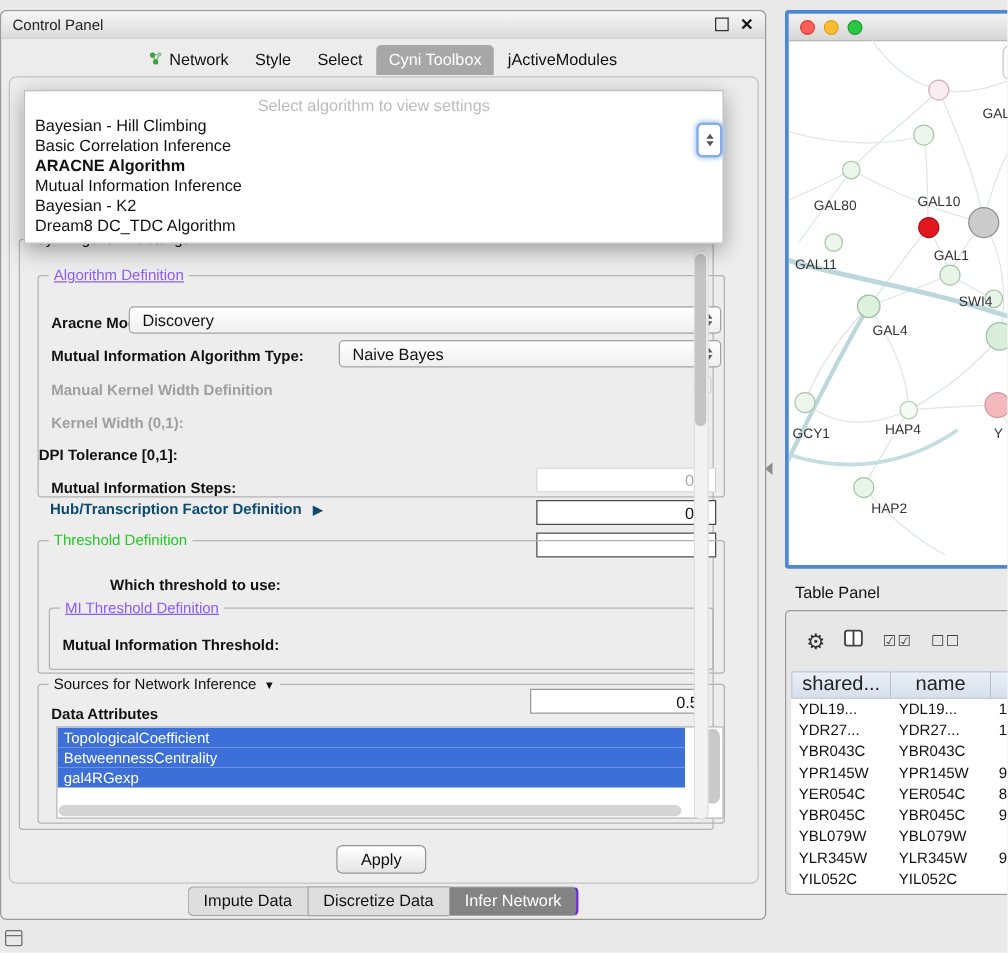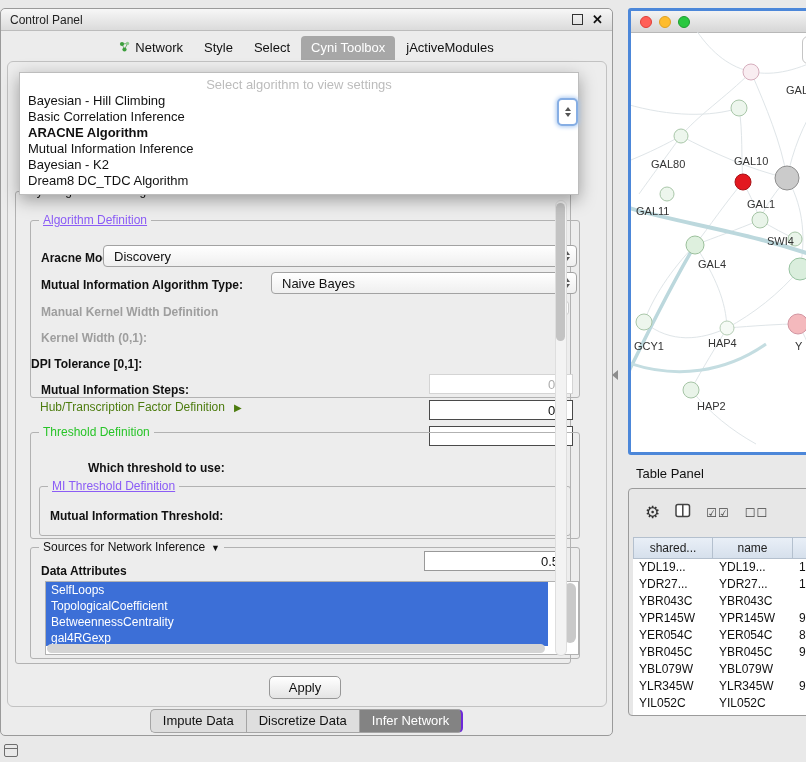--- a/index.html
+++ b/index.html
@@ -36,21 +36,21 @@
   .combo .arrows{position:absolute;right:6px;top:50%;transform:translateY(-50%);}
   .arrows{display:flex;flex-direction:column;gap:2px;}
   .a-up{width:0;height:0;border-left:3.5px solid transparent;border-right:3.5px solid transparent;border-bottom:4.5px solid #555;}
   .a-dn{width:0;height:0;border-left:3.5px solid transparent;border-right:3.5px solid transparent;border-top:4.5px solid #555;}
 
   .field{position:absolute;height:20px;box-sizing:border-box;background:#fff;border:1px solid #999;font-size:13px;color:#111;display:flex;align-items:center;justify-content:flex-end;padding:0 6px;margin-top:48px;}
   .field.strong{border:1.5px solid #4a4a4a;}
   .field.dis{border-color:#d4d4d4;color:#adadad;}
   .checkbox{position:absolute;width:14px;height:14px;box-sizing:border-box;background:#fcfcfc;border:1px solid #cccccc;border-radius:3px;}
 
-  .hub-row{position:absolute;left:24px;top:208px;font-size:12px;font-weight:normal;color:#4d7c0f;}
+  .hub-row{position:absolute;left:24px;top:208px;font-size:12px;font-weight:bold;color:#0c4a6e;}
   .tri-r{font-size:10px;margin-left:9px;}
   .tri-d{font-size:9px;margin-left:6px;color:#111;}
 
   .attr-label{left:10px;top:16px;}
   .attr-list{position:absolute;left:14px;top:33px;width:534px;height:74px;background:#fff;border:1px solid #b2b2b2;box-sizing:border-box;overflow:hidden;}
   .attr-item{height:16px;line-height:16px;width:502px;background:#3c6fd7;color:#fff;font-size:12px;padding-left:5px;box-sizing:border-box;white-space:nowrap;}
   .list-vthumb{position:absolute;right:2px;top:1px;width:12px;height:60px;background:#c9c9c9;border-radius:6px;}
   .list-hthumb{position:absolute;left:1px;bottom:1px;height:9px;width:498px;background:#d4d4d4;border-radius:5px;}
 
   .sb-track{position:absolute;right:3px;top:8px;width:12px;height:456px;background:#f3f3f3;border:1px solid #dedede;border-radius:6px;box-sizing:border-box;}
@@ -83,21 +83,21 @@
   .net-scroll{position:absolute;right:2px;top:25px;width:11px;height:26px;background:#fff;border:1px solid #c5c5c5;border-radius:6px;}
 
   
   .table-panel-label{position:absolute;left:636px;top:466px;font-size:13px;color:#111;}
   .table-window{position:absolute;left:628px;top:488px;width:192px;height:228px;border:1px solid #9b9b9b;border-radius:4px;background:#e7e7e7;box-sizing:border-box;overflow:hidden;}
   .toolbar{position:absolute;left:16px;top:14px;display:flex;align-items:center;gap:15px;}
   .gear{font-size:17px;color:#333;line-height:1;}
   .checks{font-size:12px;color:#444;letter-spacing:1px;line-height:1;}
   .table-area{position:absolute;left:4px;top:48px;width:200px;bottom:0;background:#fff;}
   .t-header{display:grid;grid-template-columns:80px 80px 40px;height:22px;}
-  .th{background:linear-gradient(#e9eff7,#d6e0ec);border:1px solid #b4c0ce;border-left:none;font-size:12px;color:#222;display:flex;align-items:center;justify-content:center;box-sizing:border-box;white-space:nowrap;overflow:hidden;}
+  .th{background:linear-gradient(#e9eff7,#d6e0ec);border:1px solid #b4c0ce;border-left:none;font-size:16px;color:#222;display:flex;align-items:center;justify-content:center;box-sizing:border-box;white-space:nowrap;overflow:hidden;}
   .th:first-child{border-left:1px solid #b4c0ce;}
   .t-row{display:grid;grid-template-columns:80px 80px 40px;height:17px;}
   .td{font-size:12px;color:#111;padding:1px 3px 0 6px;white-space:nowrap;overflow:hidden;box-sizing:border-box;}
 
   .split-arrow{position:absolute;left:612px;top:370px;width:0;height:0;border-top:5px solid transparent;border-bottom:5px solid transparent;border-right:6px solid #8d8d8d;}
   .mini-win{position:absolute;left:4px;top:744px;width:14px;height:13px;border:1.5px solid #6e6e6e;border-radius:2px;box-sizing:border-box;}
   .mw-bar{height:3px;border-bottom:1px solid #6e6e6e;}
 </style>
 </head>
 <body>
@@ -196,21 +196,20 @@
           <div class="field" style="left:384px;top:16px;width:142px">
             <span>0.5</span>
           </div>
         </div>
       </div>
 
       <div class="fs src-fs">
         <span class="legend"><span>Sources for Network Inference</span><span class="tri-d">▼</span></span>
         <span class="lbl attr-label">Data Attributes</span>
         <div class="attr-list" id="attr-list">
-            <div class="attr-item">SelfLoops</div>
             <div class="attr-item">TopologicalCoefficient</div>
             <div class="attr-item">BetweennessCentrality</div>
             <div class="attr-item">gal4RGexp</div>
             <div class="list-vthumb"></div>
             <div class="list-hthumb"></div>
           </div>
       </div>
 
       <div class="sb-track">
         <div class="sb-thumb"></div>

